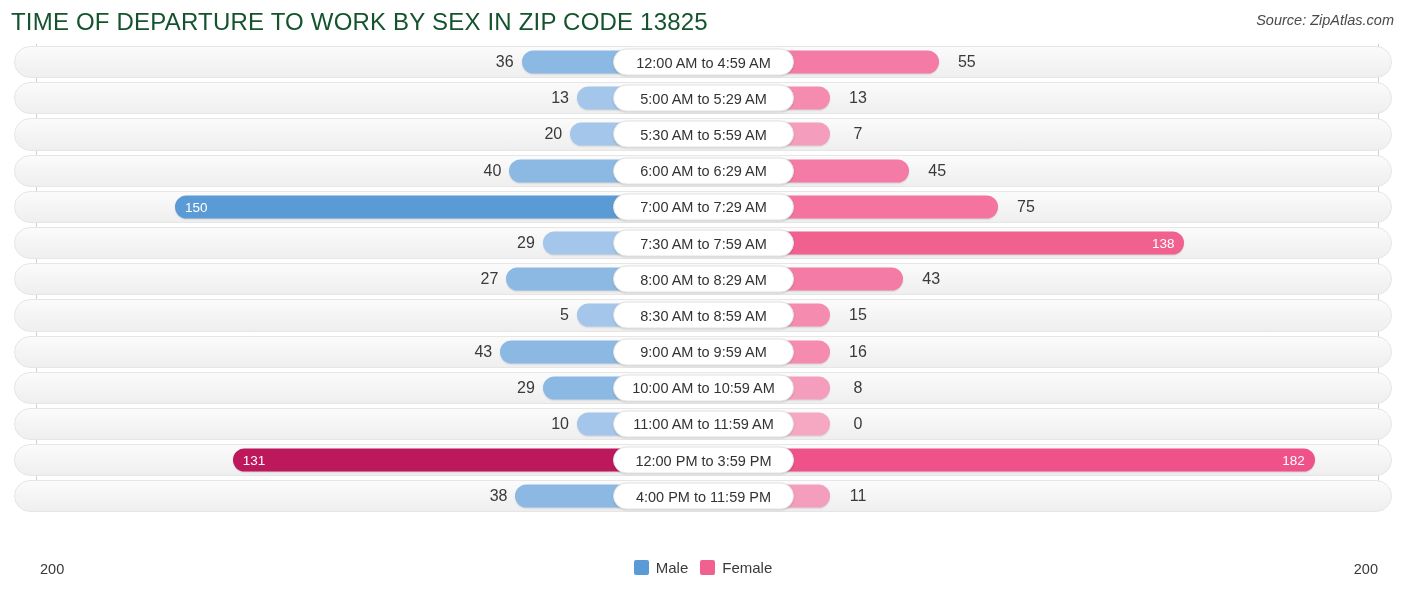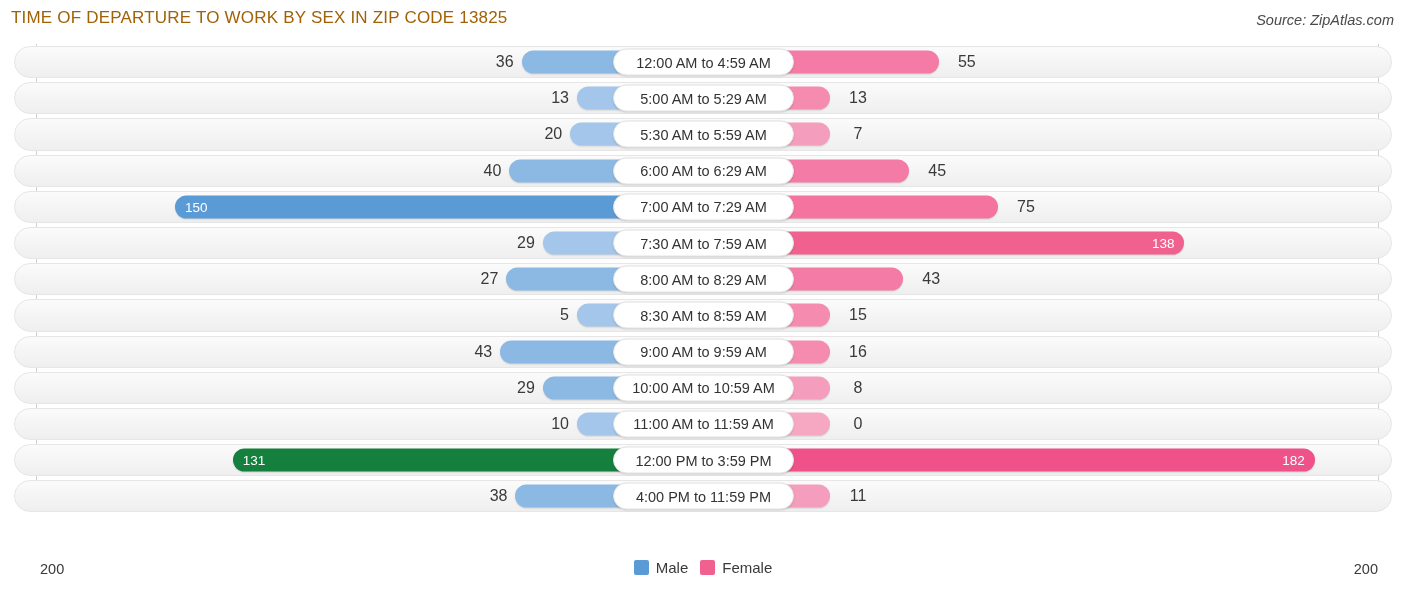--- a/index.html
+++ b/index.html
@@ -18,23 +18,23 @@
 
   
   .header {
     position: relative;
     height: 40px;
   }
   .chart-title {
     position: absolute;
     left: 11px;
     top: 8px;
-    font-size: 17px;
+    font-size: 24px;
     letter-spacing: .2px;
-    color: #a16207;
+    color: #14532d;
     white-space: nowrap;
   }
   .source {
     position: absolute;
     right: 12px;
     top: 12px;
     font-size: 14.5px;
     font-style: italic;
     color: #4a4a4a;
     white-space: nowrap;
@@ -308,21 +308,21 @@
           <div class="bar bar-male" style="left: 577px; width: 54px; background: rgb(163, 198, 234);"></div>
           <div class="val-out val-out-left" style="left: 531px; width: 38px;">10</div>
           <div class="bar bar-female" style="left: 776px; width: 54px; background: rgb(246, 168, 195);"></div>
           <div class="val-out val-out-right" style="left: 838px; width: 40px;">0</div>
           <div class="center-label">11:00 AM to 11:59 AM</div>
         </div>
       </div>
       <div class="row">
         <div class="track"></div>
         <div class="bars">
-          <div class="bar bar-male" style="left: 232.76px; width: 398.24px; background: #15803d;">
+          <div class="bar bar-male" style="left: 232.76px; width: 398.24px; background: #be185d;">
             <span class="bar-inner-label">131</span>
           </div>
           <div class="bar bar-female" style="left: 776px; width: 538.72px; background: rgb(238, 82, 137);">
             <span class="bar-inner-label">182</span>
           </div>
           <div class="center-label">12:00 PM to 3:59 PM</div>
         </div>
       </div>
       <div class="row">
         <div class="track"></div>

